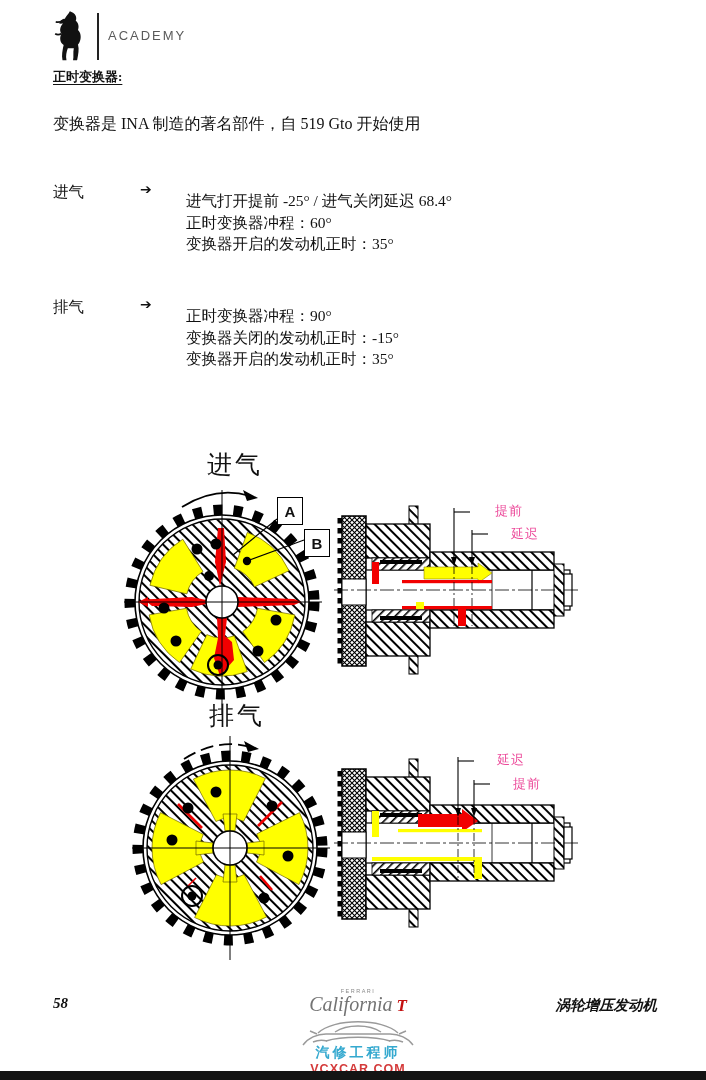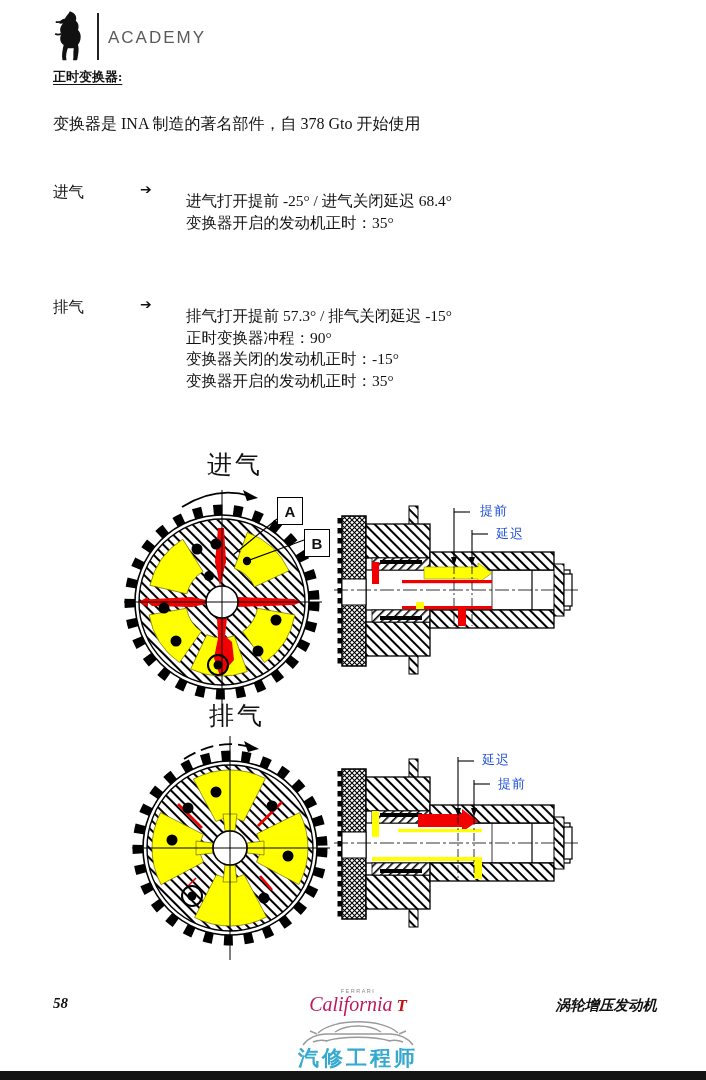--- a/index.html
+++ b/index.html
@@ -6,48 +6,48 @@
   html,body { background:#e8e8e8; }
   .page {
     position:relative; width:706px; height:1080px; margin:0 auto;
     background:#ffffff; overflow:hidden;
     font-family:"Liberation Serif","DejaVu Serif",serif; color:#111;
   }
   
   .horse-wrap { position:absolute; left:50px; top:10px; width:42px; height:52px; }
   .header-divider { position:absolute; left:97px; top:13px; width:2px; height:47px; background:#222; }
   .academy { position:absolute; left:108px; top:28px; font-family:"Liberation Sans","DejaVu Sans",sans-serif;
-             font-size:17px; letter-spacing:2px; color:#5a5a5a; }
+             font-size:13px; letter-spacing:2px; color:#5a5a5a; }
   
   .doc-title { position:absolute; left:53px; top:68px; font-size:13px; font-weight:bold;
                text-decoration:underline; text-underline-offset:3px; }
   .doc-intro { position:absolute; left:53px; top:114px; font-size:16px; }
   .spec { position:absolute; left:53px; width:520px; }
   .spec-row1 { top:182px; } .spec-row2 { top:297px; }
   .spec-label { position:absolute; left:0; top:0; font-size:15.5px; }
   .spec-arrow { position:absolute; left:87px; top:-1px; font-family:"DejaVu Sans",sans-serif; font-size:14px; font-weight:bold; }
   .spec-lines { position:absolute; left:133px; top:0; font-size:15.5px; line-height:21.6px; white-space:nowrap;margin-top:8px; }
   
   .fig-title { position:absolute; font-size:25px; letter-spacing:3px; }
   .fig-title-intake { left:207px; top:448px; }
   .fig-title-exhaust { left:209px; top:699px; }
   .abs { position:absolute; }
   .callout-box { position:absolute; width:26px; height:28px; border:1.6px solid #000; background:#fff;
                  font-family:"Liberation Sans","DejaVu Sans",sans-serif; font-weight:bold; font-size:15px;
                  display:flex; align-items:center; justify-content:center; }
-  .dim-label { position:absolute; font-size:13px; color:#1d4ed8; white-space:nowrap; letter-spacing:1px; }
+  .dim-label { position:absolute; font-size:13px; color:#ec4899; white-space:nowrap; letter-spacing:1px;margin-left:15px; }
   
   .page-num { position:absolute; left:53px; top:995px; font-size:15px; font-weight:bold; font-style:italic; }
   .doc-name { position:absolute; right:49px; top:996px; font-size:14.5px; font-weight:bold; font-style:italic; }
   .cal-logo { position:absolute; left:278px; top:988px; width:160px; text-align:center; }
   .cal-small { font-family:"Liberation Sans","DejaVu Sans",sans-serif; font-size:5.5px; letter-spacing:1.5px; color:#8a8a8a; }
-  .cal-script { font-size:20px; font-style:italic; color:#be185d; line-height:20px; }
+  .cal-script { font-size:20px; font-style:italic; color:#737373; line-height:20px; }
   .cal-t { font-size:17px; font-weight:bold; font-style:italic; }
   .car-sketch { margin-top:-2px; }
-  .wm-title { font-family:Liberation Sans, sans-serif; font-size:21px; font-weight:bold;
+  .wm-title { font-family:Liberation Sans, sans-serif; font-size:14px; font-weight:bold;
               letter-spacing:3px; margin-top:-14px; }
   .wm-site { font-family:"Liberation Sans","DejaVu Sans",sans-serif; font-size:12.5px; font-weight:bold; letter-spacing:1px; }
   .bottom-bar { position:absolute; left:0; bottom:0; width:706px; height:9px; background:#141414; }
 </style>
 </head>
 <body>
 
 <svg width="0" height="0" style="position:absolute">
   <defs>
     <pattern id="hA" patternUnits="userSpaceOnUse" width="7" height="7" patternTransform="rotate(45)">
@@ -70,36 +70,36 @@
   <div class="horse-wrap">
     <svg viewBox="0 0 34 46" width="42" height="52">
       <path fill="#111" d="M16,1 C14.5,4 12.5,5 11.5,8 C8.5,8.2 6.5,10 6.8,12.2 L10,12 C7.5,14.5 6.5,18 8.5,21 C6.5,25 7.5,29 10.5,31 C9.5,35.5 8.5,40 9.5,44.5 L13,44.5 C12.2,40.5 13,37 14.2,33.8 L19.5,33.8 C18.6,37.8 19.6,41 18.8,44.5 L22.4,44.5 C23.4,39.5 24.4,35 23.2,30.6 C26.4,26.6 26.4,20.6 23.2,17.6 C24.4,14.6 23.4,11.4 21.2,9.6 C22.4,7.2 21.2,3.6 18.8,2.4 Z"></path>
       <path fill="none" stroke="#111" stroke-width="1.6" d="M11.5,8 C9,10.5 6,11 3.5,10.5 M8.5,21 C6.5,22 4.5,22 3,21"></path>
     </svg>
   </div>
   <div class="header-divider"></div>
   <div class="academy">ACADEMY</div>
 
   <div class="doc-title">正时变换器:</div>
-  <div class="doc-intro">变换器是 INA 制造的著名部件，自 378 Gto 开始使用</div>
+  <div class="doc-intro">变换器是 INA 制造的著名部件，自 519 Gto 开始使用</div>
 
   <div class="spec spec-row1">
     <span class="spec-label">进气</span>
     <span class="spec-arrow">➔</span>
     <div class="spec-lines">
       <div>进气打开提前 -25° / 进气关闭延迟 68.4°</div>
+      <div>正时变换器冲程：60°</div>
       <div>变换器开启的发动机正时：35°</div>
     </div>
   </div>
 
   <div class="spec spec-row2">
     <span class="spec-label">排气</span>
     <span class="spec-arrow">➔</span>
     <div class="spec-lines">
-      <div>排气打开提前 57.3° / 排气关闭延迟 -15°</div>
       <div>正时变换器冲程：90°</div>
       <div>变换器关闭的发动机正时：-15°</div>
       <div>变换器开启的发动机正时：35°</div>
     </div>
   </div>
 
   <div class="fig-title fig-title-intake">进气</div>
 
   <svg class="abs" style="left:178px; top:486px" width="84" height="24">
     <path d="M4,21 C28,6 52,4 72,10" fill="none" stroke="#000" stroke-width="1.8"></path>

